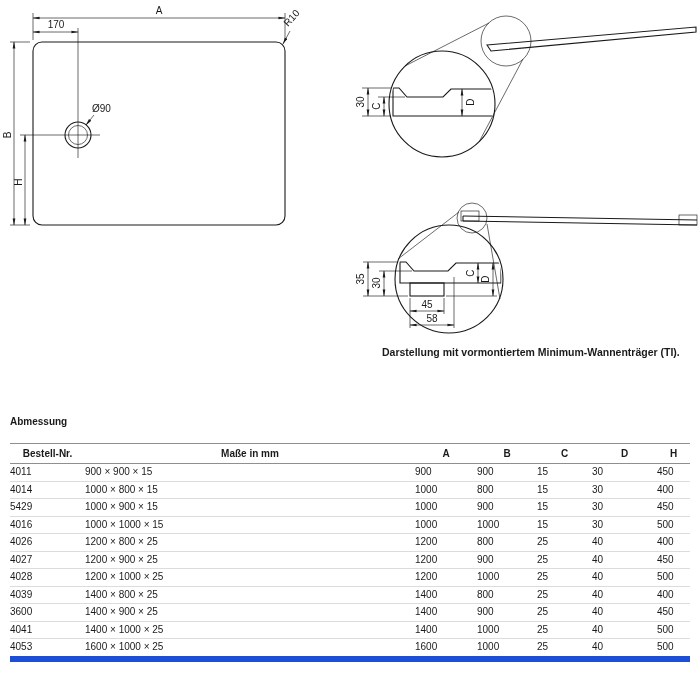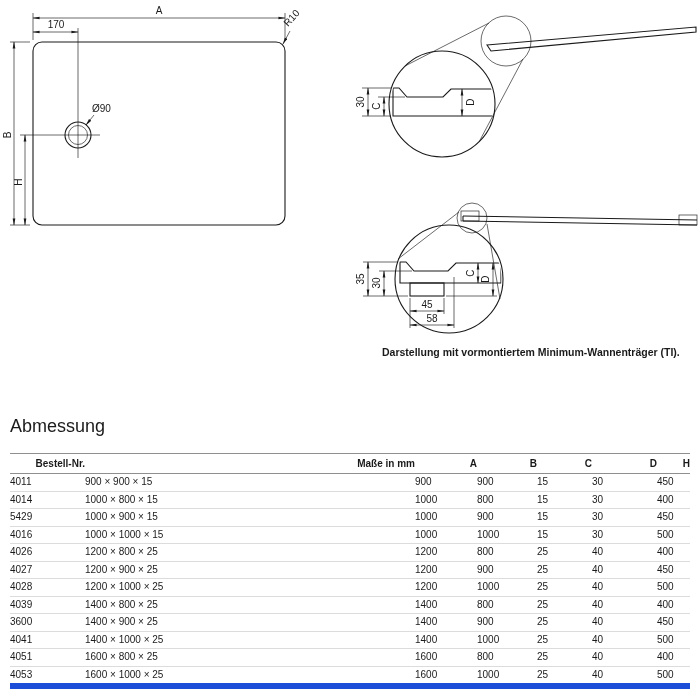--- a/index.html
+++ b/index.html
@@ -10,32 +10,32 @@
     font-family: "Liberation Sans", sans-serif;
     color: #1a1a1a;
     overflow: hidden;
   }
   .drawing-area { display: block; }
   svg text { font-family: "Liberation Sans", sans-serif; fill: #1a1a1a; }
   .obj  { stroke: #1a1a1a; stroke-width: 1.1; fill: none; }
   .thin { stroke: #1a1a1a; stroke-width: 0.65; fill: none; }
   .dim  { stroke: #1a1a1a; stroke-width: 0.65; fill: none; }
   .section-title {
-    font-size: 18px;
-    font-weight: normal;
+    font-size: 10px;
+    font-weight: bold;
     margin: 48px 0 0 10px;
   }
   .dim-table {
     width: 680px;
     margin: 16px 10px 0 10px;
     border-collapse: collapse;
     table-layout: fixed;
   }
   .dim-table th {
-    text-align: right;
+    text-align: center;
     font-size: 10px;
     font-weight: bold;
     padding: 4px 0;
     border-top: 1px solid #8f8f8f;
     border-bottom: 1px solid #8f8f8f;
     white-space: nowrap;
   }
   .dim-table td {
     font-size: 10px;
     padding: 3px 0;
@@ -267,29 +267,20 @@
       <tr>
         <td>4041</td>
         <td>1400 × 1000 × 25</td>
         <td>1400</td>
         <td>1000</td>
         <td>25</td>
         <td>40</td>
         <td>500</td>
       </tr>
       <tr>
-        <td>4051</td>
-        <td>1600 × 800 × 25</td>
-        <td>1600</td>
-        <td>800</td>
-        <td>25</td>
-        <td>40</td>
-        <td>400</td>
-      </tr>
-      <tr>
         <td>4053</td>
         <td>1600 × 1000 × 25</td>
         <td>1600</td>
         <td>1000</td>
         <td>25</td>
         <td>40</td>
         <td>500</td>
       </tr>
     </tbody>
 </table>

